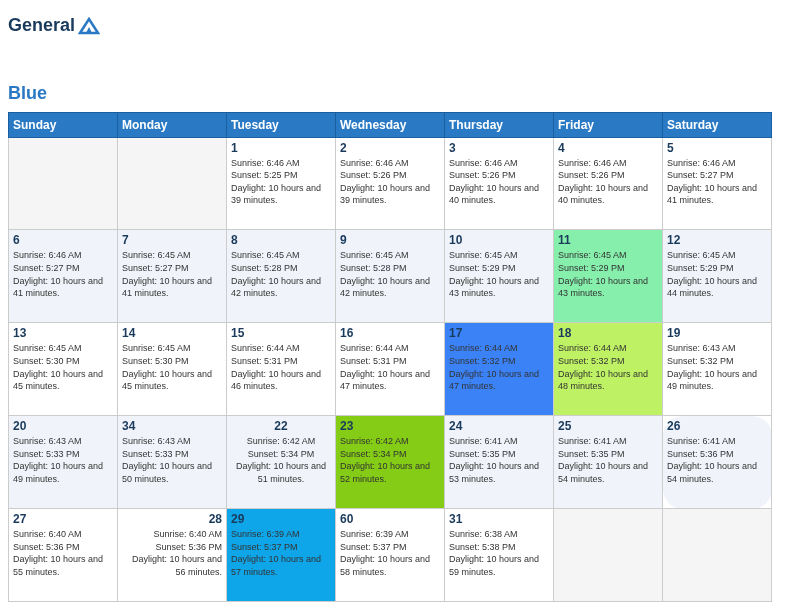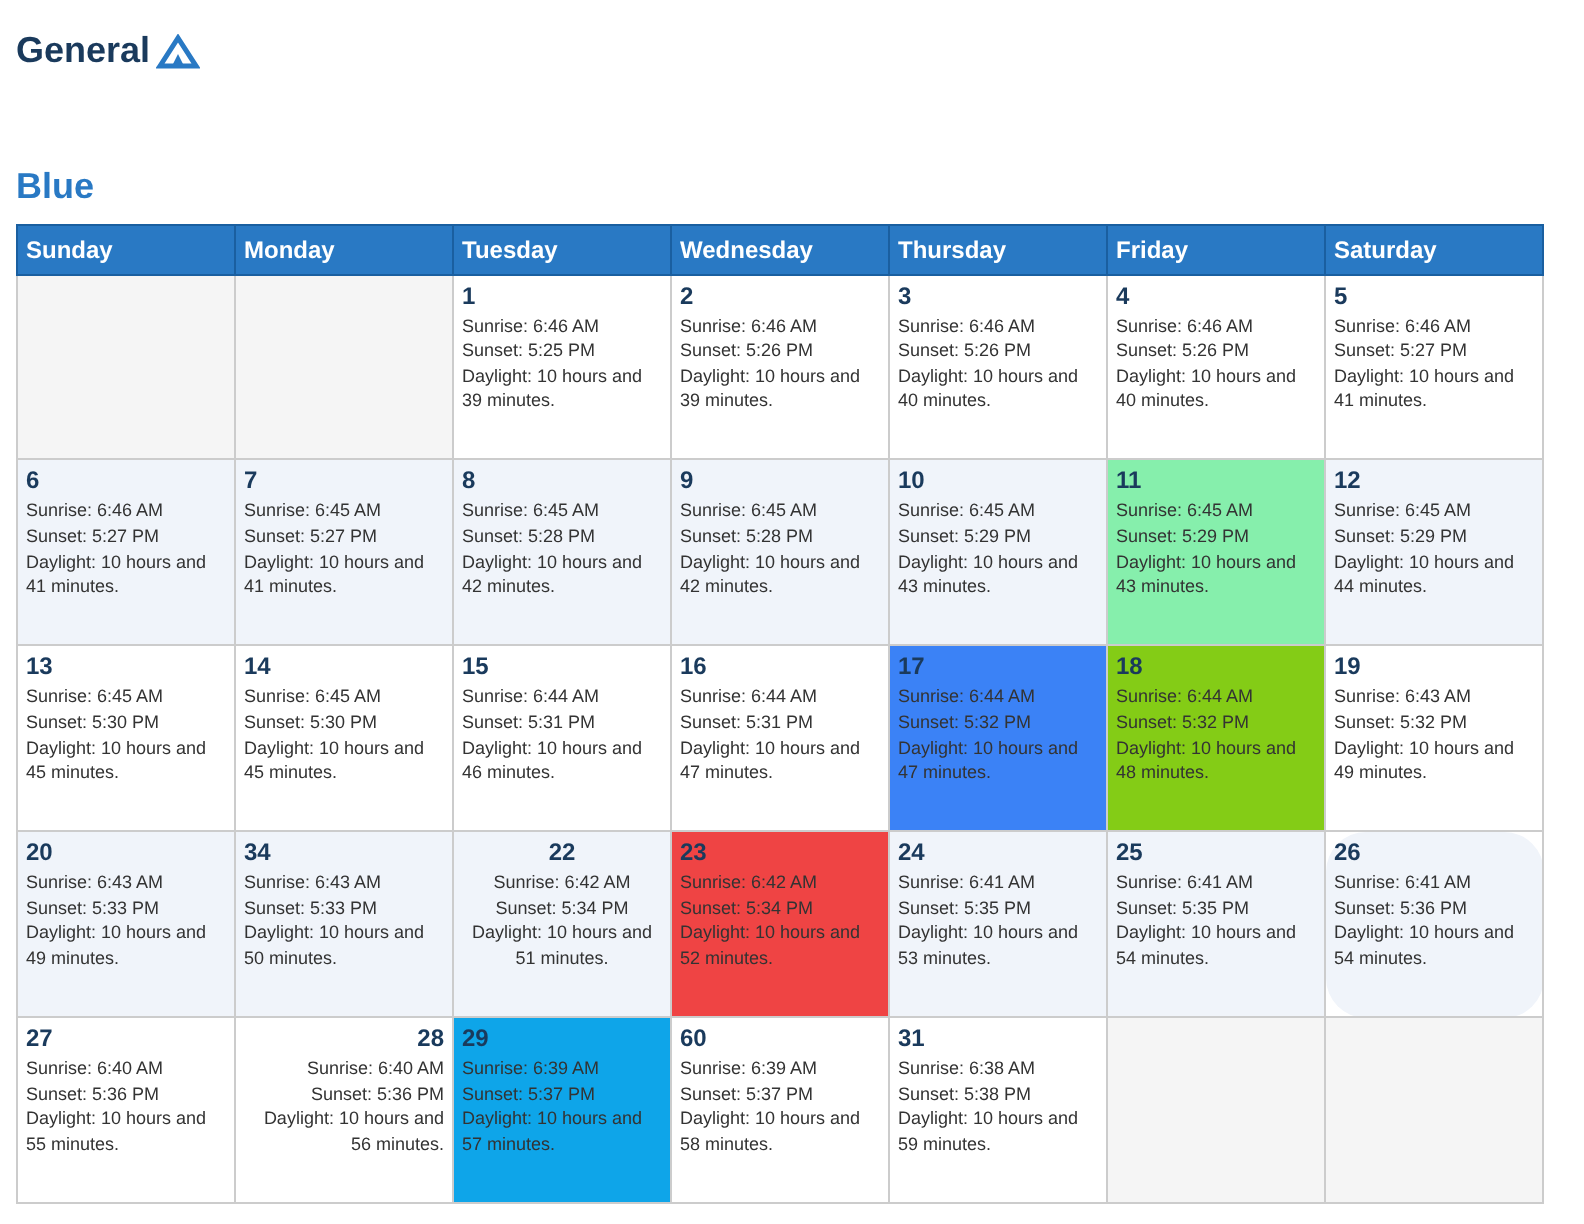--- a/index.html
+++ b/index.html
@@ -191,21 +191,21 @@
             <div class="day-info">Sunrise: 6:44 AM<br>Sunset: 5:31 PM<br>Daylight: 10 hours and 46 minutes.</div>
           </td>
           <td style="background: rgb(255, 255, 255);">
             <span class="day-num">16</span>
             <div class="day-info">Sunrise: 6:44 AM<br>Sunset: 5:31 PM<br>Daylight: 10 hours and 47 minutes.</div>
           </td>
           <td style="background: #3b82f6;">
             <span class="day-num">17</span>
             <div class="day-info">Sunrise: 6:44 AM<br>Sunset: 5:32 PM<br>Daylight: 10 hours and 47 minutes.</div>
           </td>
-          <td style="background: #84cc16;">
+          <td style="background: #bef264;">
             <span class="day-num">18</span>
             <div class="day-info">Sunrise: 6:44 AM<br>Sunset: 5:32 PM<br>Daylight: 10 hours and 48 minutes.</div>
           </td>
           <td style="background: rgb(255, 255, 255);">
             <span class="day-num">19</span>
             <div class="day-info">Sunrise: 6:43 AM<br>Sunset: 5:32 PM<br>Daylight: 10 hours and 49 minutes.</div>
           </td>
         </tr>
         <tr>
           <td style="background: rgb(240, 244, 250);">
@@ -213,21 +213,21 @@
             <div class="day-info">Sunrise: 6:43 AM<br>Sunset: 5:33 PM<br>Daylight: 10 hours and 49 minutes.</div>
           </td>
           <td style="background: rgb(240, 244, 250);">
             <span class="day-num">34</span>
             <div class="day-info">Sunrise: 6:43 AM<br>Sunset: 5:33 PM<br>Daylight: 10 hours and 50 minutes.</div>
           </td>
           <td style="background: rgb(240, 244, 250); text-align: center;">
             <span class="day-num">22</span>
             <div class="day-info">Sunrise: 6:42 AM<br>Sunset: 5:34 PM<br>Daylight: 10 hours and 51 minutes.</div>
           </td>
-          <td style="background: #ef4444;">
+          <td style="background: #84cc16;">
             <span class="day-num">23</span>
             <div class="day-info">Sunrise: 6:42 AM<br>Sunset: 5:34 PM<br>Daylight: 10 hours and 52 minutes.</div>
           </td>
           <td style="background: rgb(240, 244, 250);">
             <span class="day-num">24</span>
             <div class="day-info">Sunrise: 6:41 AM<br>Sunset: 5:35 PM<br>Daylight: 10 hours and 53 minutes.</div>
           </td>
           <td style="background: rgb(240, 244, 250);">
             <span class="day-num">25</span>
             <div class="day-info">Sunrise: 6:41 AM<br>Sunset: 5:35 PM<br>Daylight: 10 hours and 54 minutes.</div>

